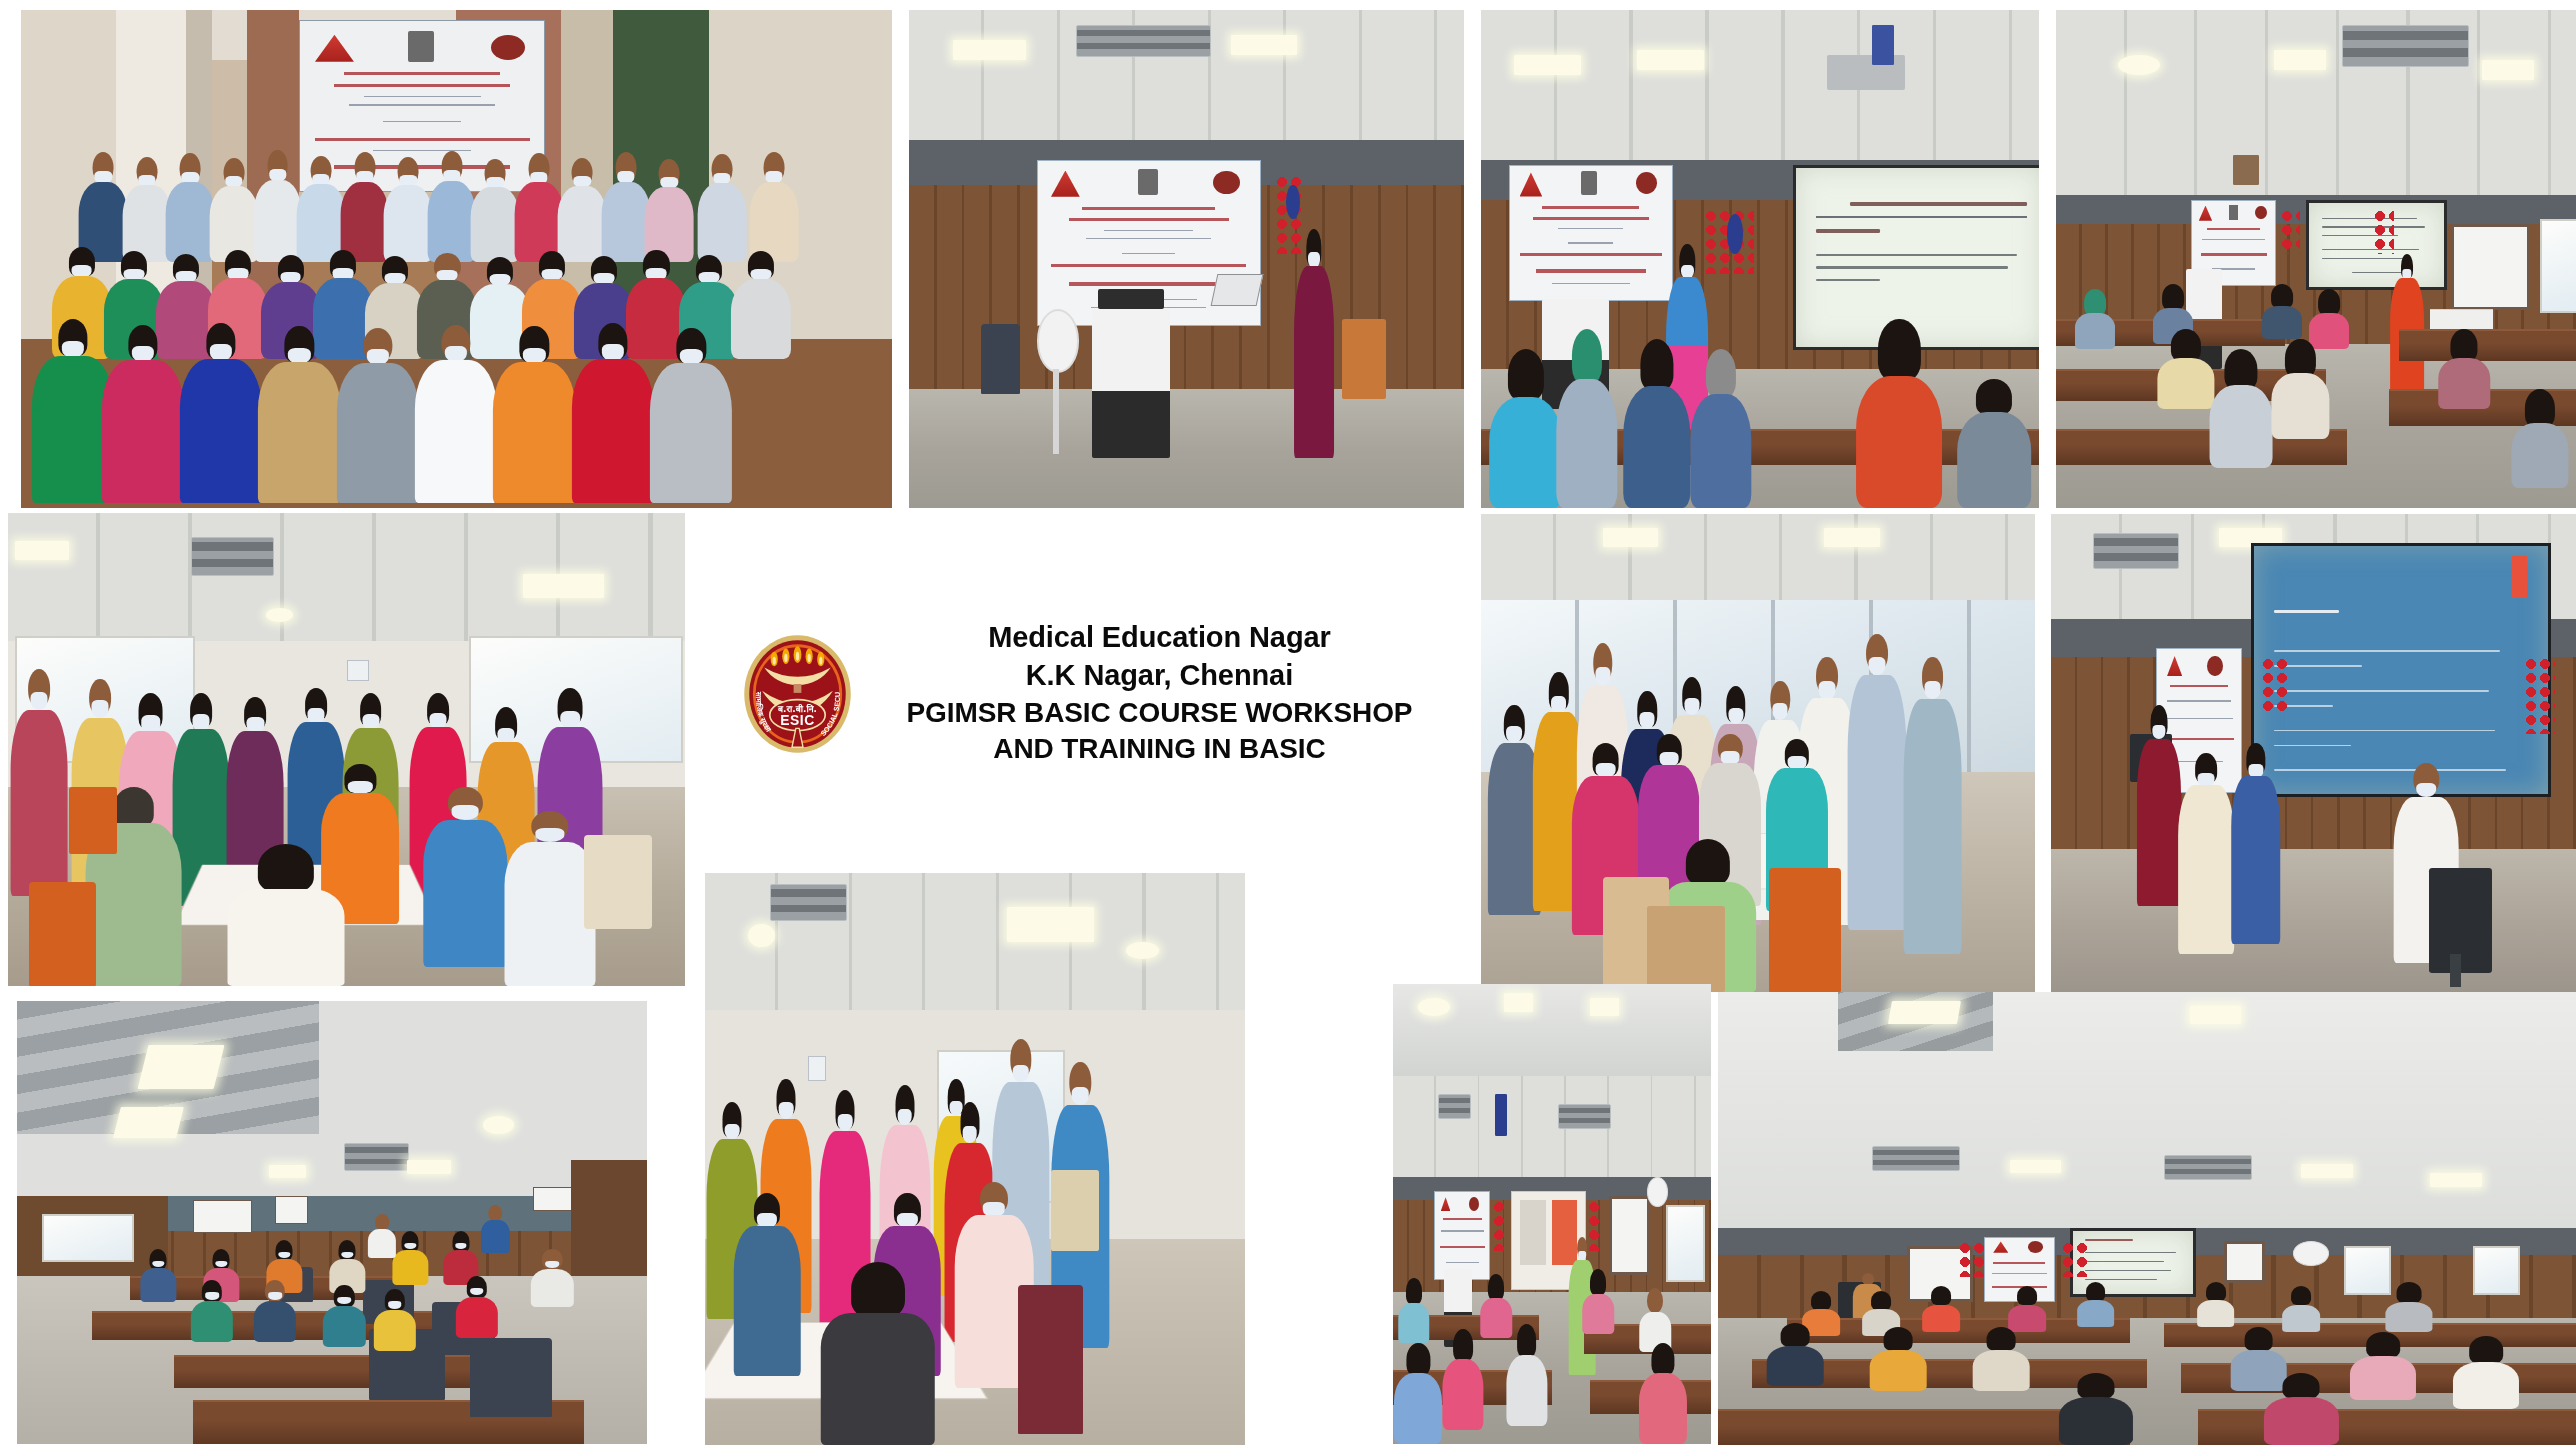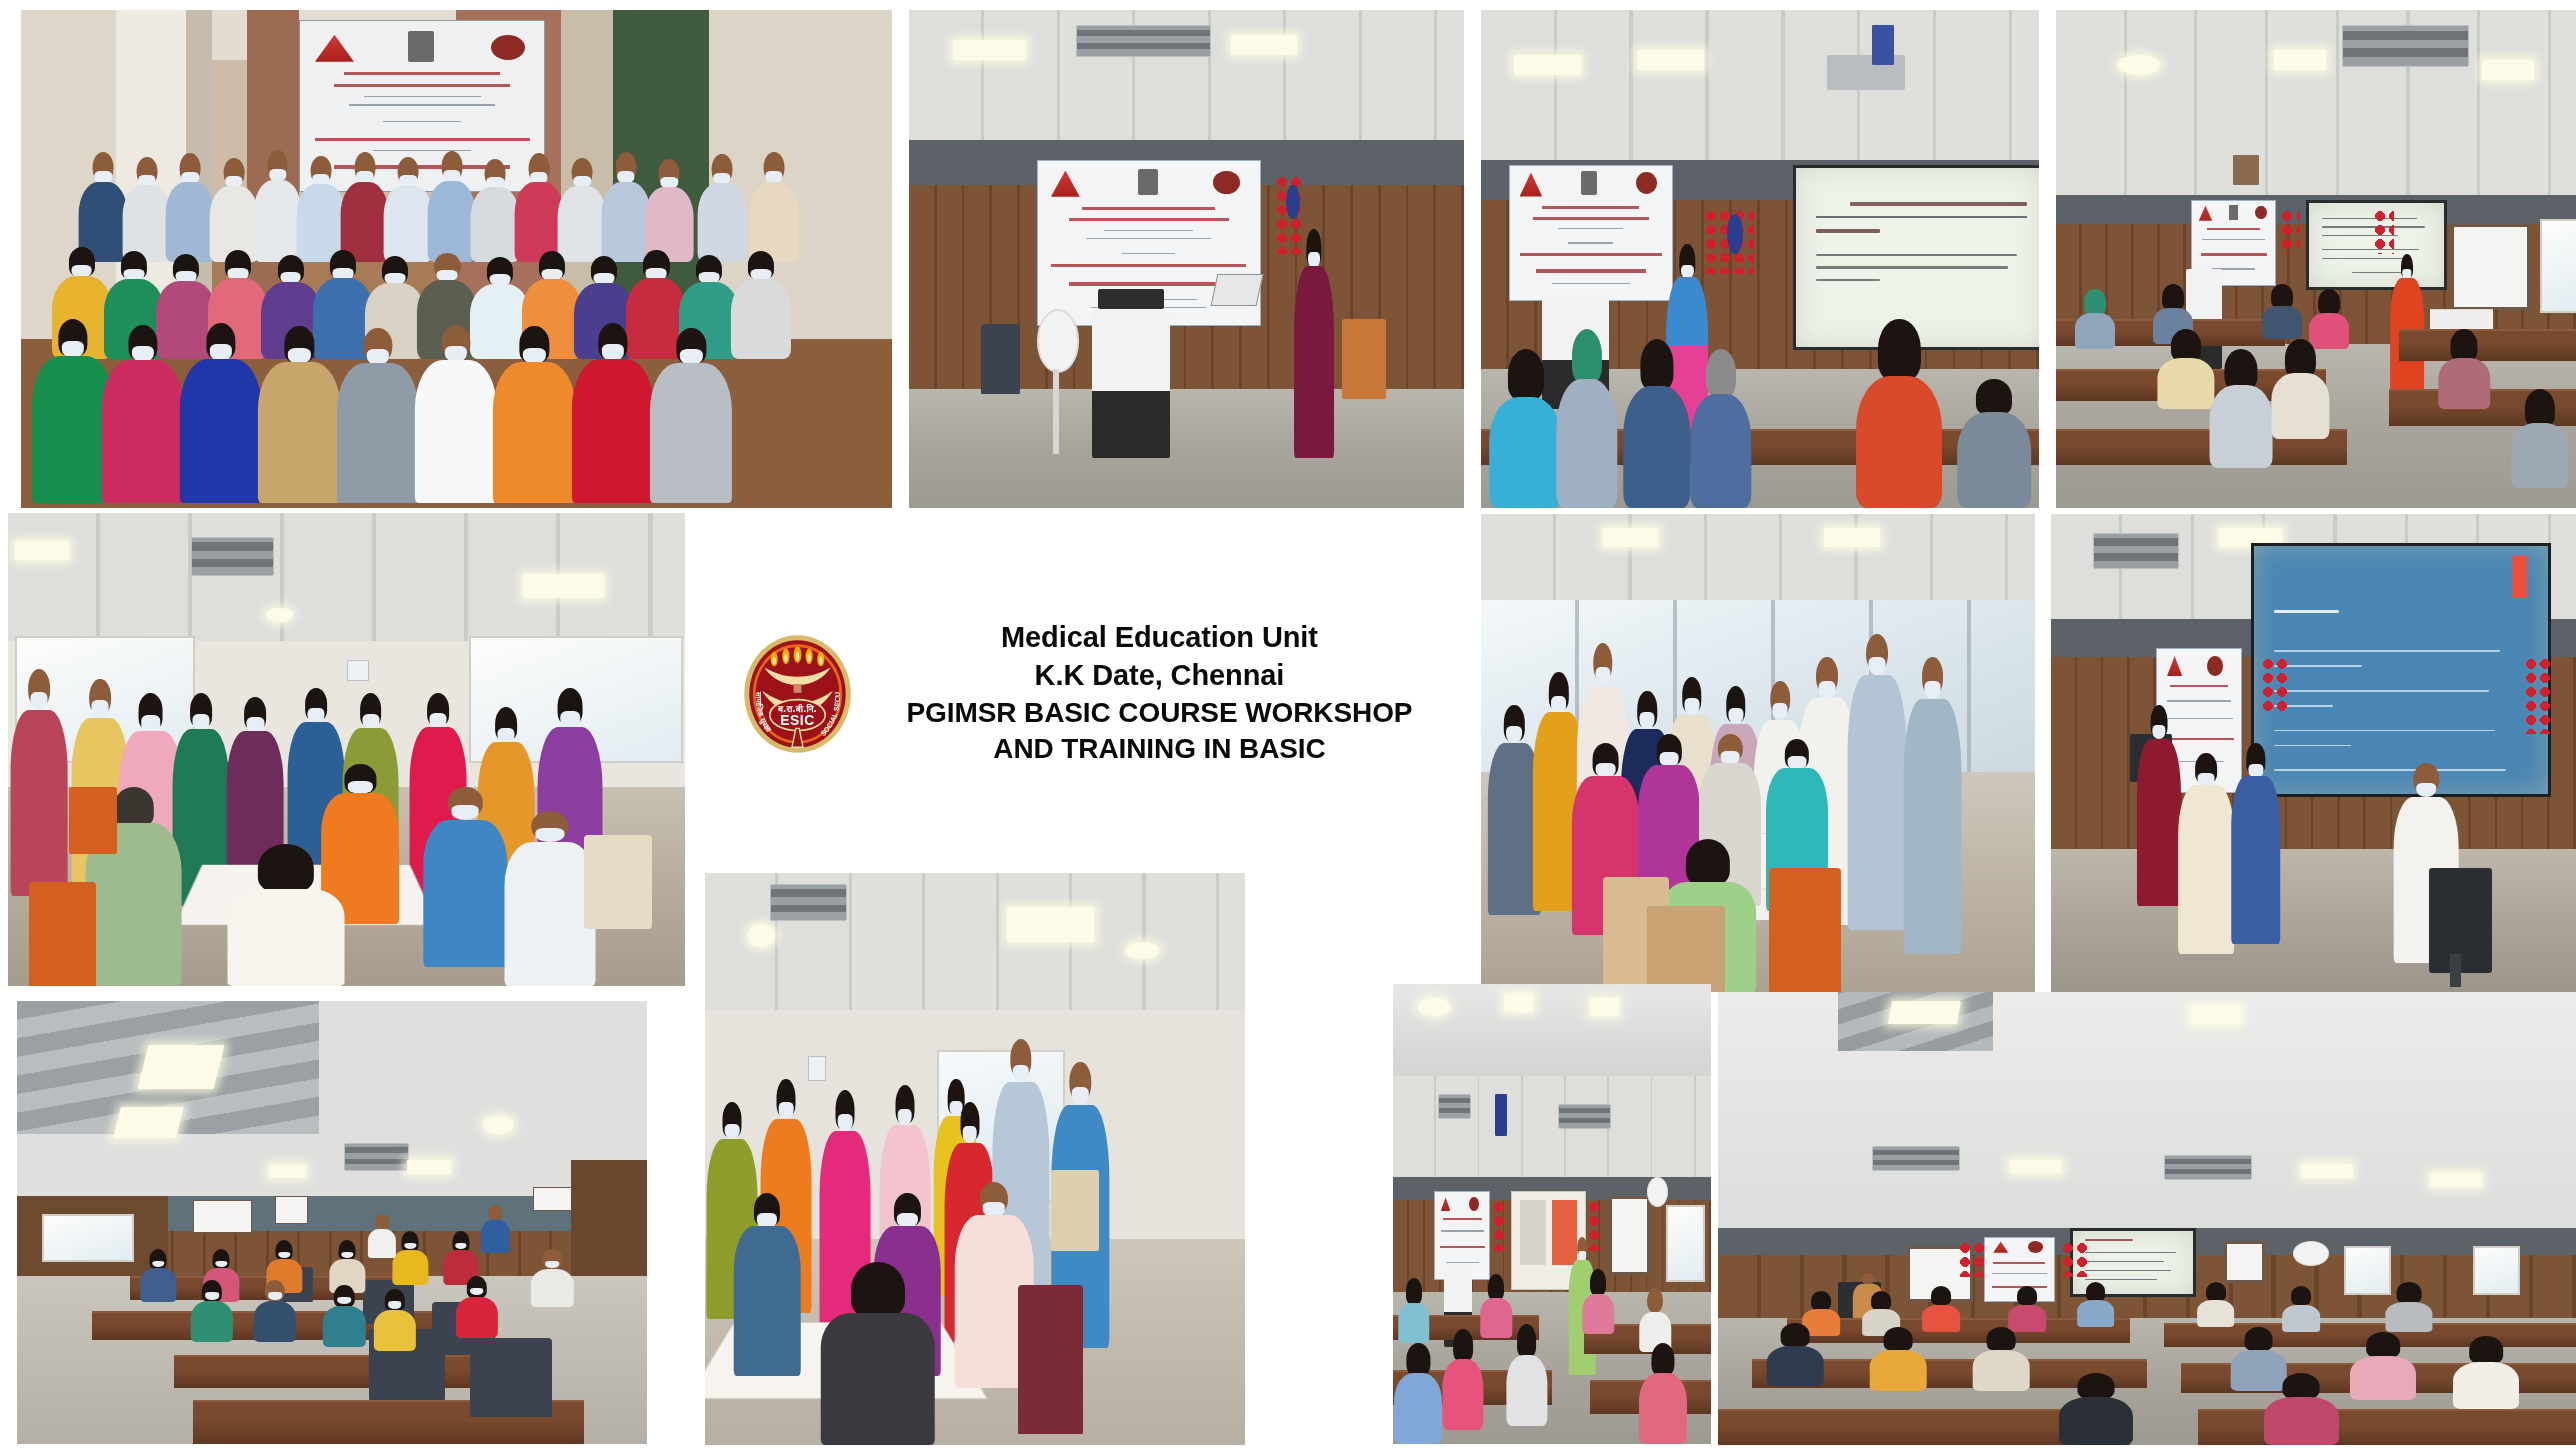--- a/index.html
+++ b/index.html
@@ -1180,19 +1180,19 @@
       <text fill="#ffffff" font-size="13" font-weight="bold" font-family="'Liberation Sans',sans-serif">
         <textPath href="#arcR" startOffset="2%">SOCIAL SECURITY</textPath>
       </text>
       <text fill="#ffffff" font-size="13" font-weight="bold" font-family="'DejaVu Sans',sans-serif">
         <textPath href="#arcL" startOffset="2%">सामाजिक सुरक्षा</textPath>
       </text>
     </svg>
   </div>
 
   <div id="ctext">
-    <div class="l1">Medical Education Unit</div>
-    <div class="l3">K.K Date, Chennai</div>
+    <div class="l1">Medical Education Nagar</div>
+    <div class="l3">K.K Nagar, Chennai</div>
     <div class="l4">PGIMSR BASIC COURSE WORKSHOP</div>
     <div class="l5">AND TRAINING IN BASIC</div>
   </div>
 </div>
 
 
 </body></html>

